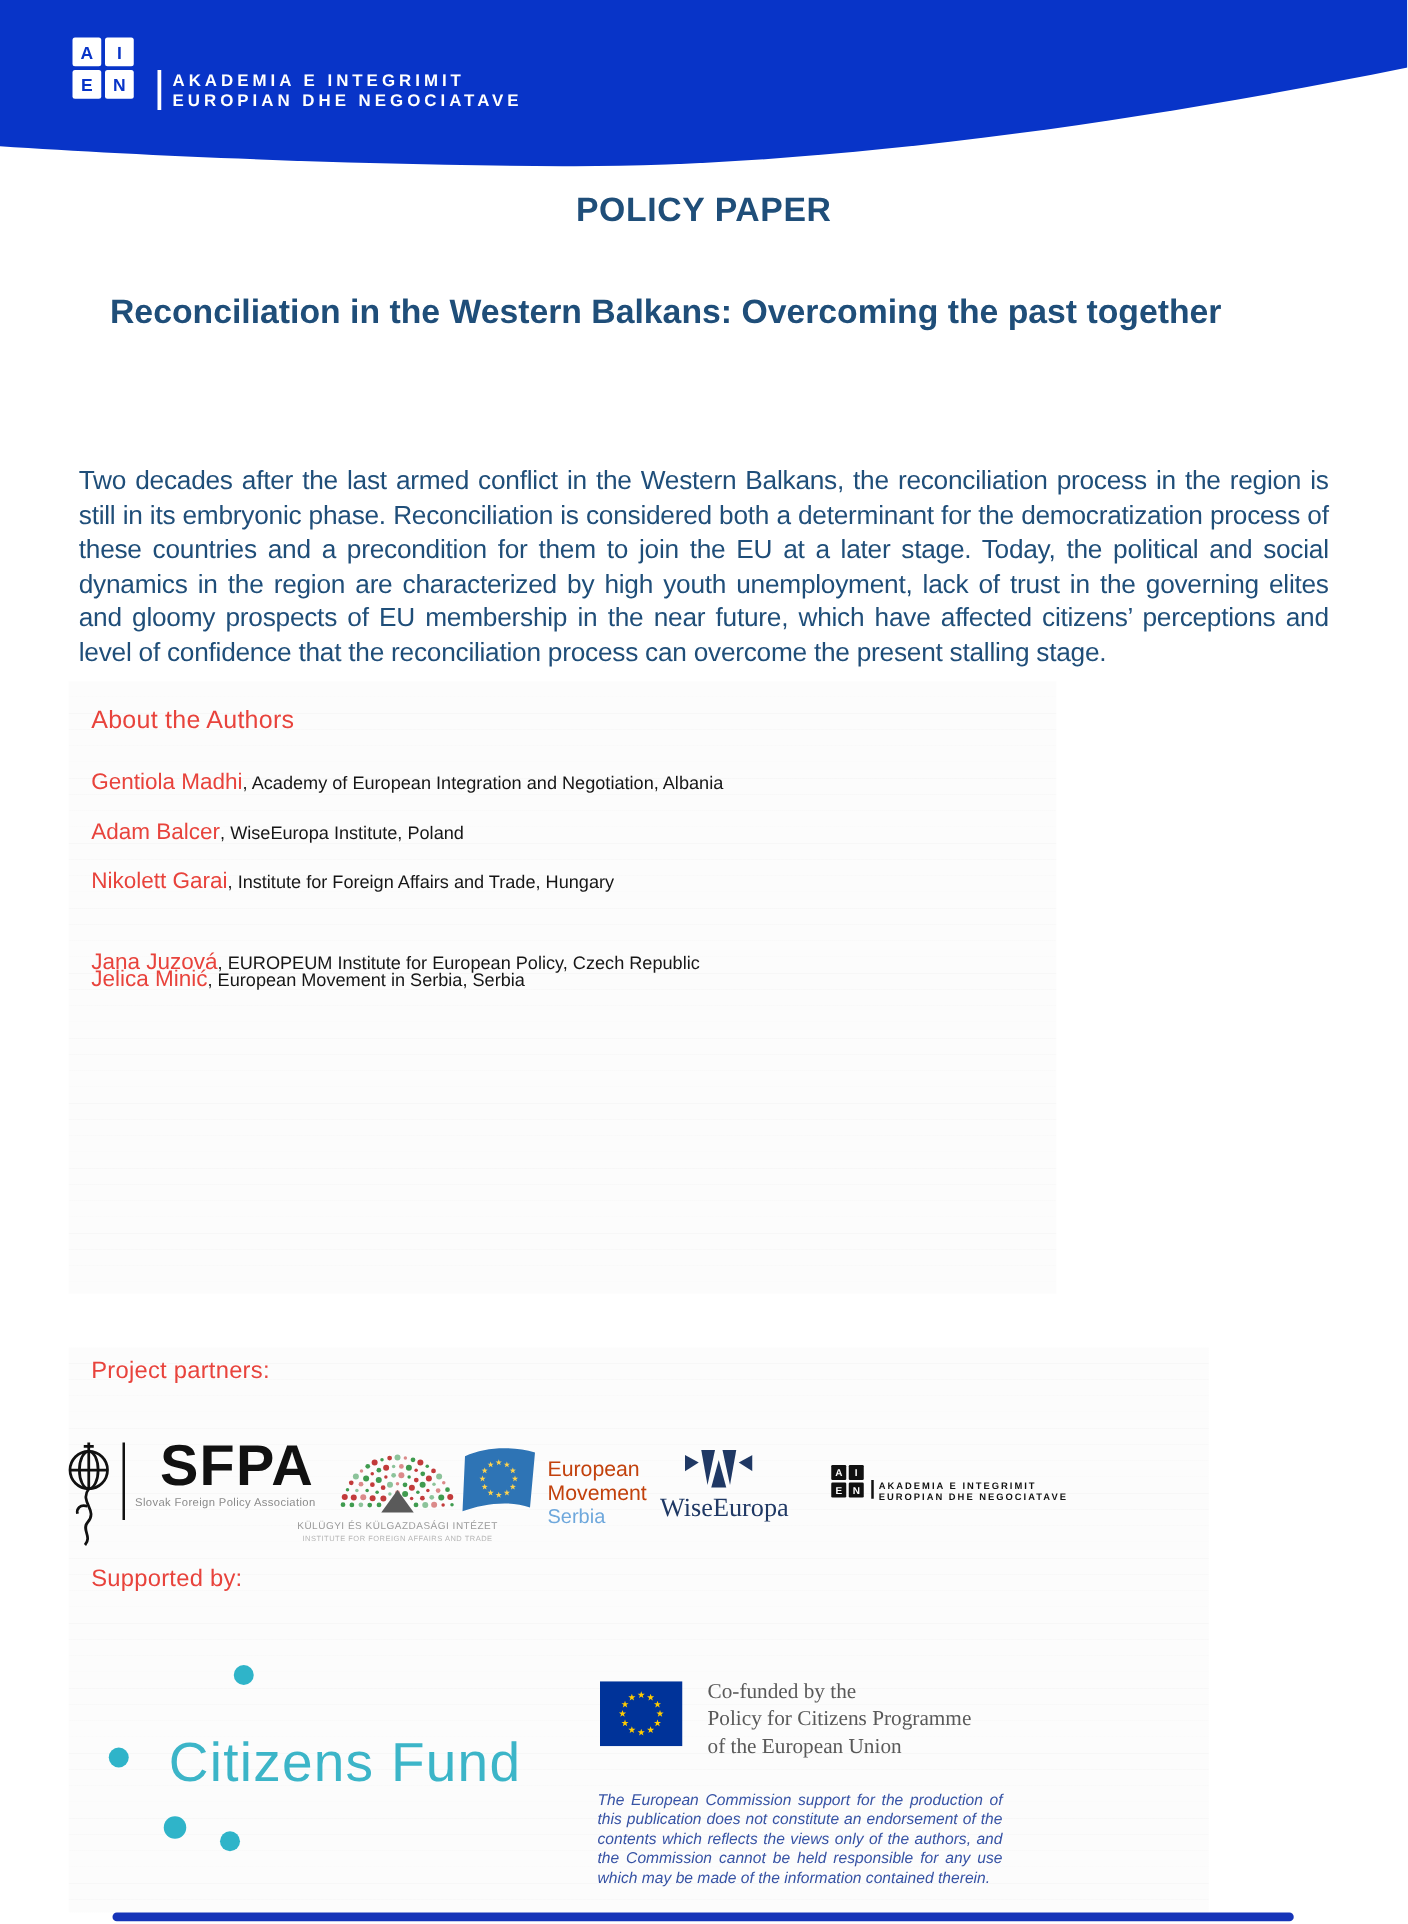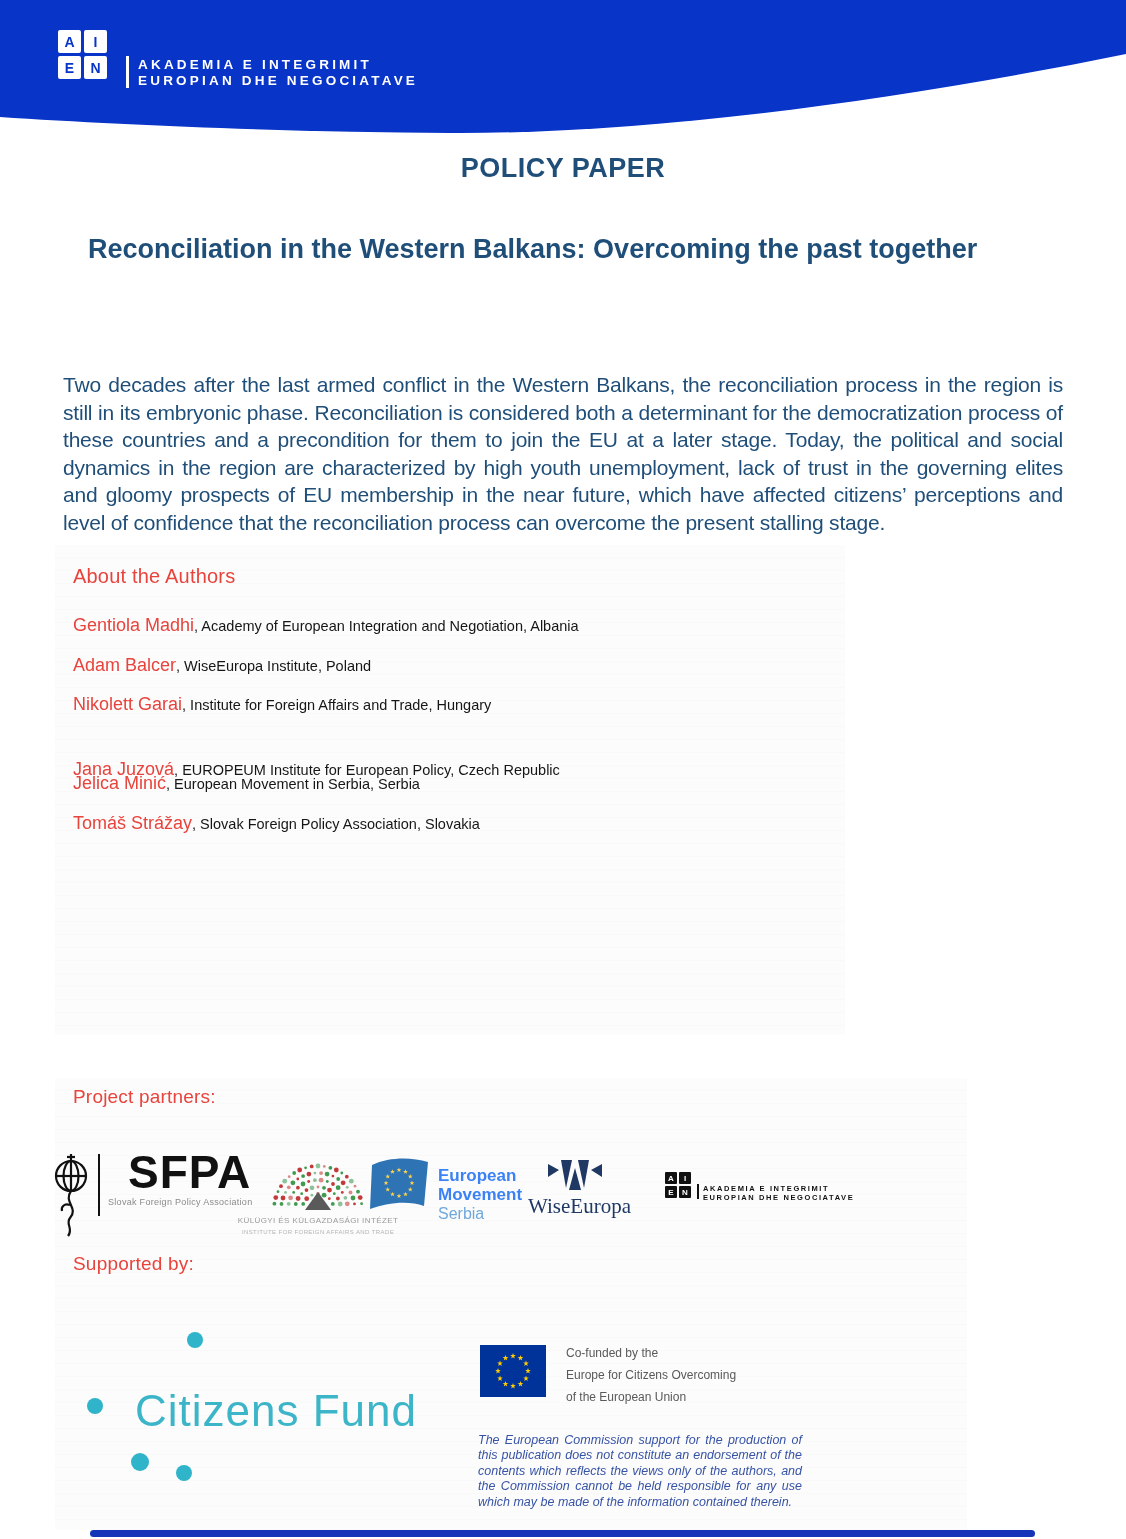--- a/index.html
+++ b/index.html
@@ -46,21 +46,21 @@
   .sfpa-sub{color:#8a8a8a;font-size:9px;margin-top:3px;letter-spacing:.3px;}
 
   .ifat{position:absolute;left:243px;top:1152px;width:150px;text-align:center;}
   .ifat-l1{position:absolute;left:218px;top:1216px;width:200px;text-align:center;
            color:#9a9a9a;font-size:8px;letter-spacing:.4px;}
   .ifat-l2{position:absolute;left:218px;top:1229px;width:200px;text-align:center;
            color:#b5b5b5;font-size:6px;letter-spacing:.4px;}
 
   .ems-flag{position:absolute;left:367px;top:1156px;}
   .ems-text{position:absolute;left:438px;top:1166px;line-height:19px;}
-  .ems-l1,.ems-l2{color:#3b82f6;font-size:17px;font-weight:bold;}
+  .ems-l1,.ems-l2{color:#c2410c;font-size:17px;font-weight:normal;}
   .ems-l3{color:#6FA8DC;font-size:16px;}
 
   .wise-icon{position:absolute;left:548px;top:1158px;}
   .wise-name{position:absolute;left:528px;top:1194px;color:#1F3864;
              font-family:"Liberation Serif",serif;font-size:21px;}
 
   .aien-grid{position:absolute;left:665px;top:1172px;display:grid;
              grid-template-columns:12px 12px;grid-template-rows:12px 12px;gap:2px;}
   .aien-grid .cell{background:#111;color:#fff;font-weight:bold;font-size:8px;
              display:flex;align-items:center;justify-content:center;border-radius:1px;}
@@ -72,21 +72,21 @@
   .visegrad{position:absolute;left:85px;top:1320px;width:360px;height:170px;}
   .visegrad-name{position:absolute;left:50px;top:66px;color:#3CB5C8;font-size:44px;
                  letter-spacing:1px;white-space:nowrap;}
   .vdot{position:absolute;border-radius:50%;background:#2FB4C9;}
   .vdot1{left:102px;top:12px;width:16px;height:16px;}
   .vdot2{left:2px;top:78px;width:16px;height:16px;}
   .vdot3{left:46px;top:133px;width:18px;height:18px;}
   .vdot4{left:91px;top:145px;width:16px;height:16px;}
 
   .eu-flag{position:absolute;left:480px;top:1345px;}
-  .eu-lines{position:absolute;left:566px;top:1342px;color:#595959;font-size:12px;line-height:22px;}
+  .eu-lines{position:absolute;left:566px;top:1342px;color:#595959;font-size:17px;line-height:22px;font-family:Liberation Serif, serif;}
   .eu-disclaimer{position:absolute;left:478px;top:1420px;width:324px;text-align:justify;
                  color:#3753A5;font-size:12.5px;line-height:15.5px;font-style:italic;}
 
   .footer-bar{position:absolute;left:90px;top:1530px;width:945px;height:7px;
               background:#1634B8;border-radius:4px;}
 </style>
 </head>
 <body>
 
 <div class="page">
@@ -123,23 +123,20 @@
     <span class="author-name">Adam Balcer</span><span class="author-aff">, WiseEuropa Institute, Poland</span>
   </div>
   <div class="author-row" style="top:694px;">
     <span class="author-name">Nikolett Garai</span><span class="author-aff">, Institute for Foreign Affairs and Trade, Hungary</span>
   </div>
   <div class="author-row" style="top:733px;margin-top:26px;">
     <span class="author-name">Jana Juzová</span><span class="author-aff">, EUROPEUM Institute for European Policy, Czech Republic</span>
   </div>
   <div class="author-row" style="top:773px;">
     <span class="author-name">Jelica Minić</span><span class="author-aff">, European Movement in Serbia, Serbia</span>
-  </div>
-  <div class="author-row" style="top:813px;">
-    <span class="author-name">Tomáš Strážay</span><span class="author-aff">, Slovak Foreign Policy Association, Slovakia</span>
   </div>
 
   <div class="red-heading partners-heading">Project partners:</div>
 
   <div class="sfpa">
     <svg width="42" height="88" viewBox="0 0 42 88">
       <g stroke="#111" fill="none" stroke-width="2.2">
         <circle cx="21" cy="26" r="15"></circle>
         <ellipse cx="21" cy="26" rx="7.5" ry="15"></ellipse>
         <line x1="6" y1="26" x2="36" y2="26"></line>
@@ -304,20 +301,20 @@
         <polygon points="33.00,38.00 33.71,40.03 35.85,40.07 34.14,41.37 34.76,43.43 33.00,42.20 31.24,43.43 31.86,41.37 30.15,40.07 32.29,40.03"></polygon>
         <polygon points="25.50,35.99 26.21,38.02 28.35,38.06 26.64,39.36 27.26,41.42 25.50,40.19 23.74,41.42 24.36,39.36 22.65,38.06 24.79,38.02"></polygon>
         <polygon points="20.01,30.50 20.71,32.53 22.86,32.57 21.15,33.87 21.77,35.93 20.01,34.70 18.25,35.93 18.87,33.87 17.16,32.57 19.30,32.53"></polygon>
         <polygon points="18.00,23.00 18.71,25.03 20.85,25.07 19.14,26.37 19.76,28.43 18.00,27.20 16.24,28.43 16.86,26.37 15.15,25.07 17.29,25.03"></polygon>
         <polygon points="20.01,15.50 20.71,17.53 22.86,17.57 21.15,18.87 21.77,20.93 20.01,19.70 18.25,20.93 18.87,18.87 17.16,17.57 19.30,17.53"></polygon>
         <polygon points="25.50,10.01 26.21,12.04 28.35,12.08 26.64,13.38 27.26,15.44 25.50,14.21 23.74,15.44 24.36,13.38 22.65,12.08 24.79,12.04"></polygon>
       </g>
   </svg>
   <div class="eu-lines">
     <div>Co-funded by the</div>
-    <div>Europe for Citizens Overcoming</div>
+    <div>Policy for Citizens Programme</div>
     <div>of the European Union</div>
   </div>
   <p class="eu-disclaimer">The European Commission support for the production of this publication does not constitute an endorsement of the contents which reflects the views only of the authors, and the Commission cannot be held responsible for any use which may be made of the information contained therein.</p>
 
   <div class="footer-bar"></div>
 
 </div>
 
 </body></html>

